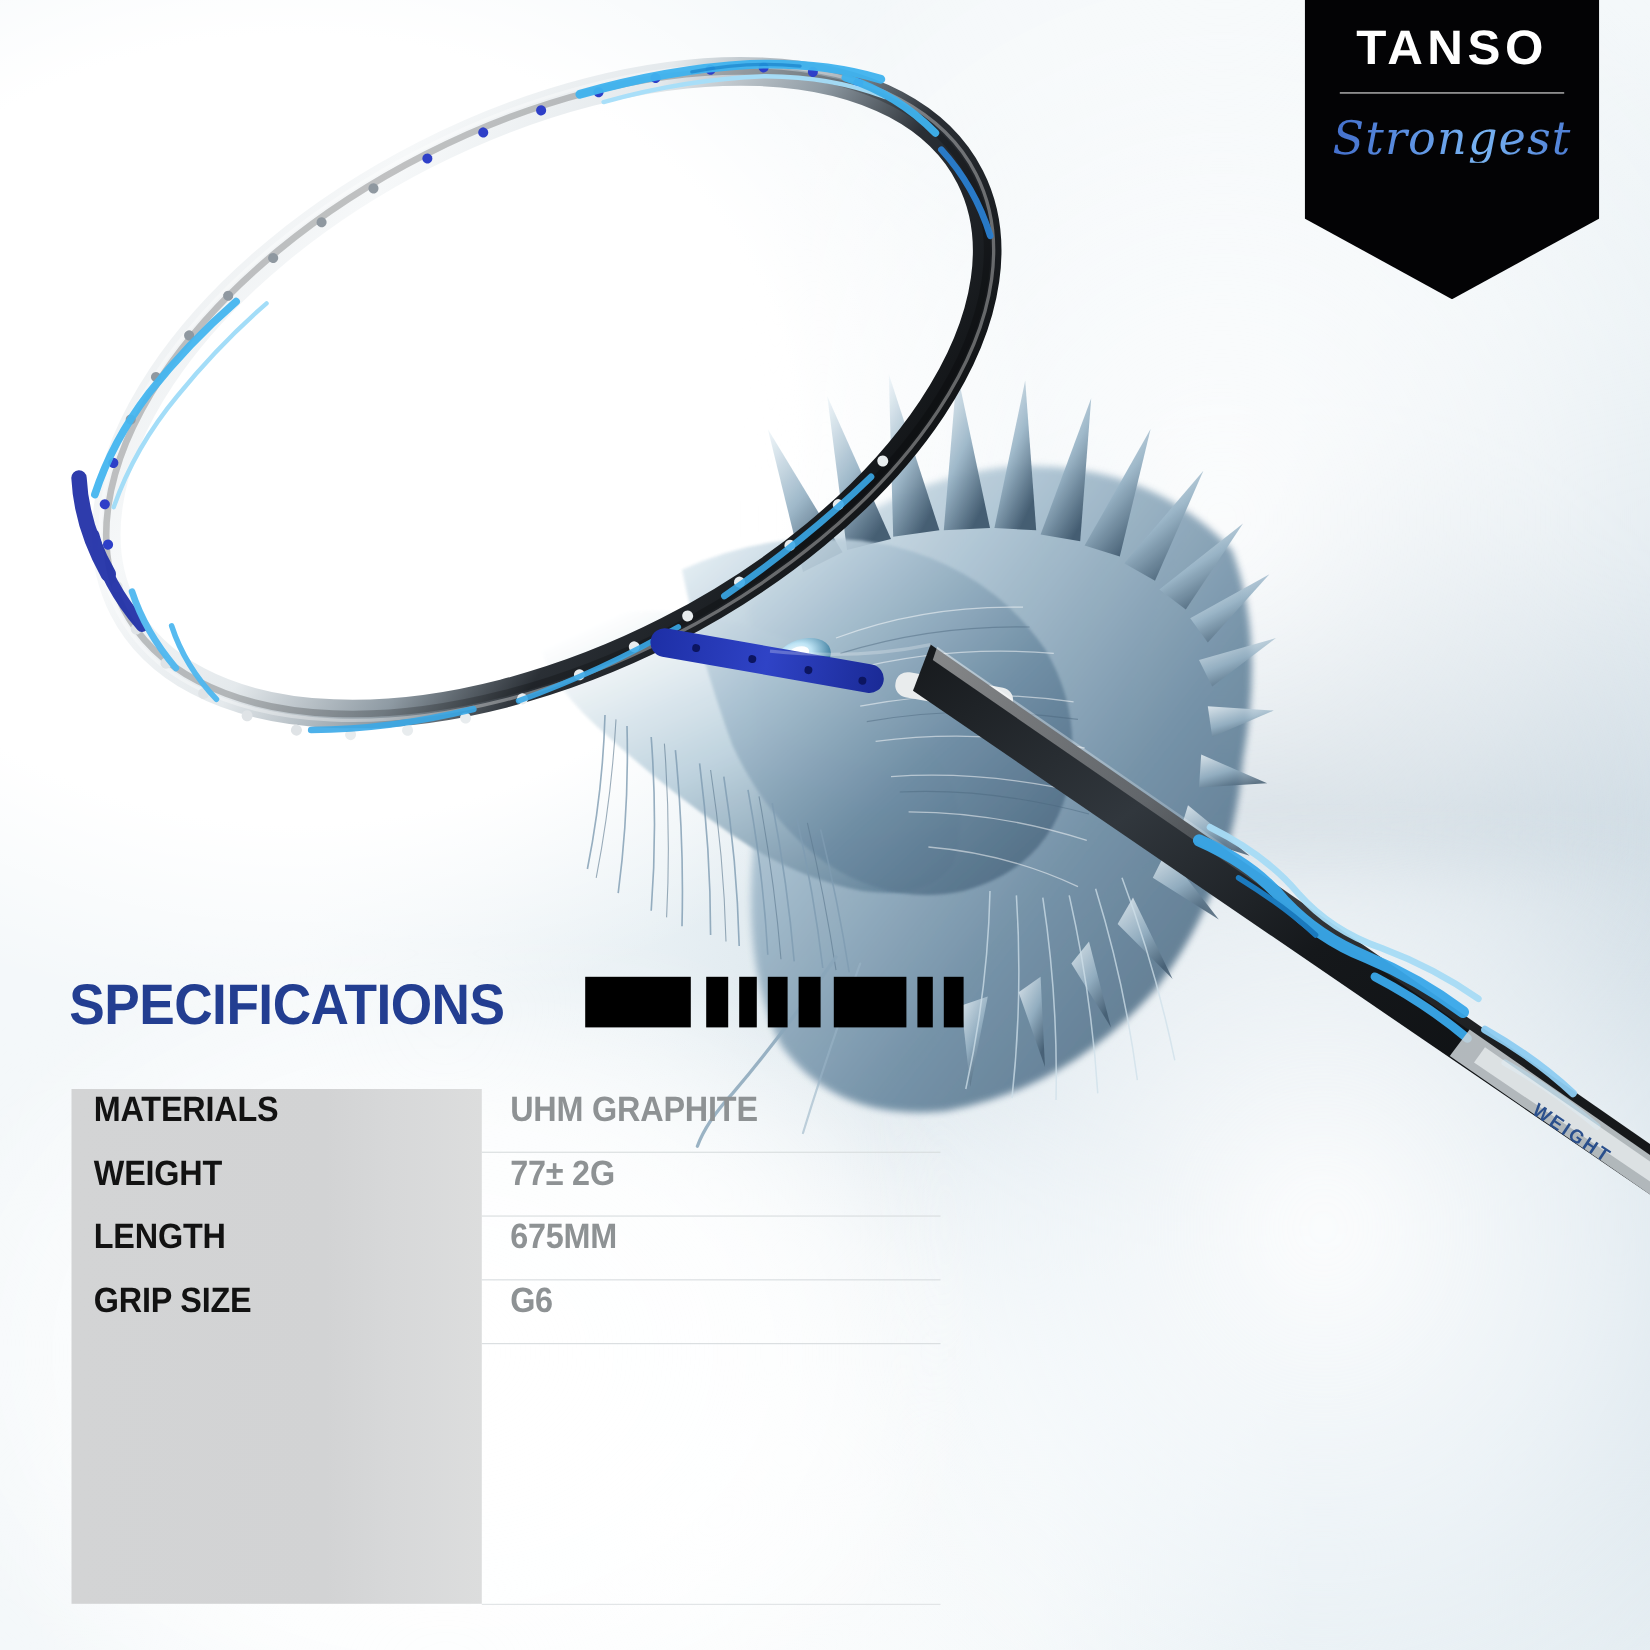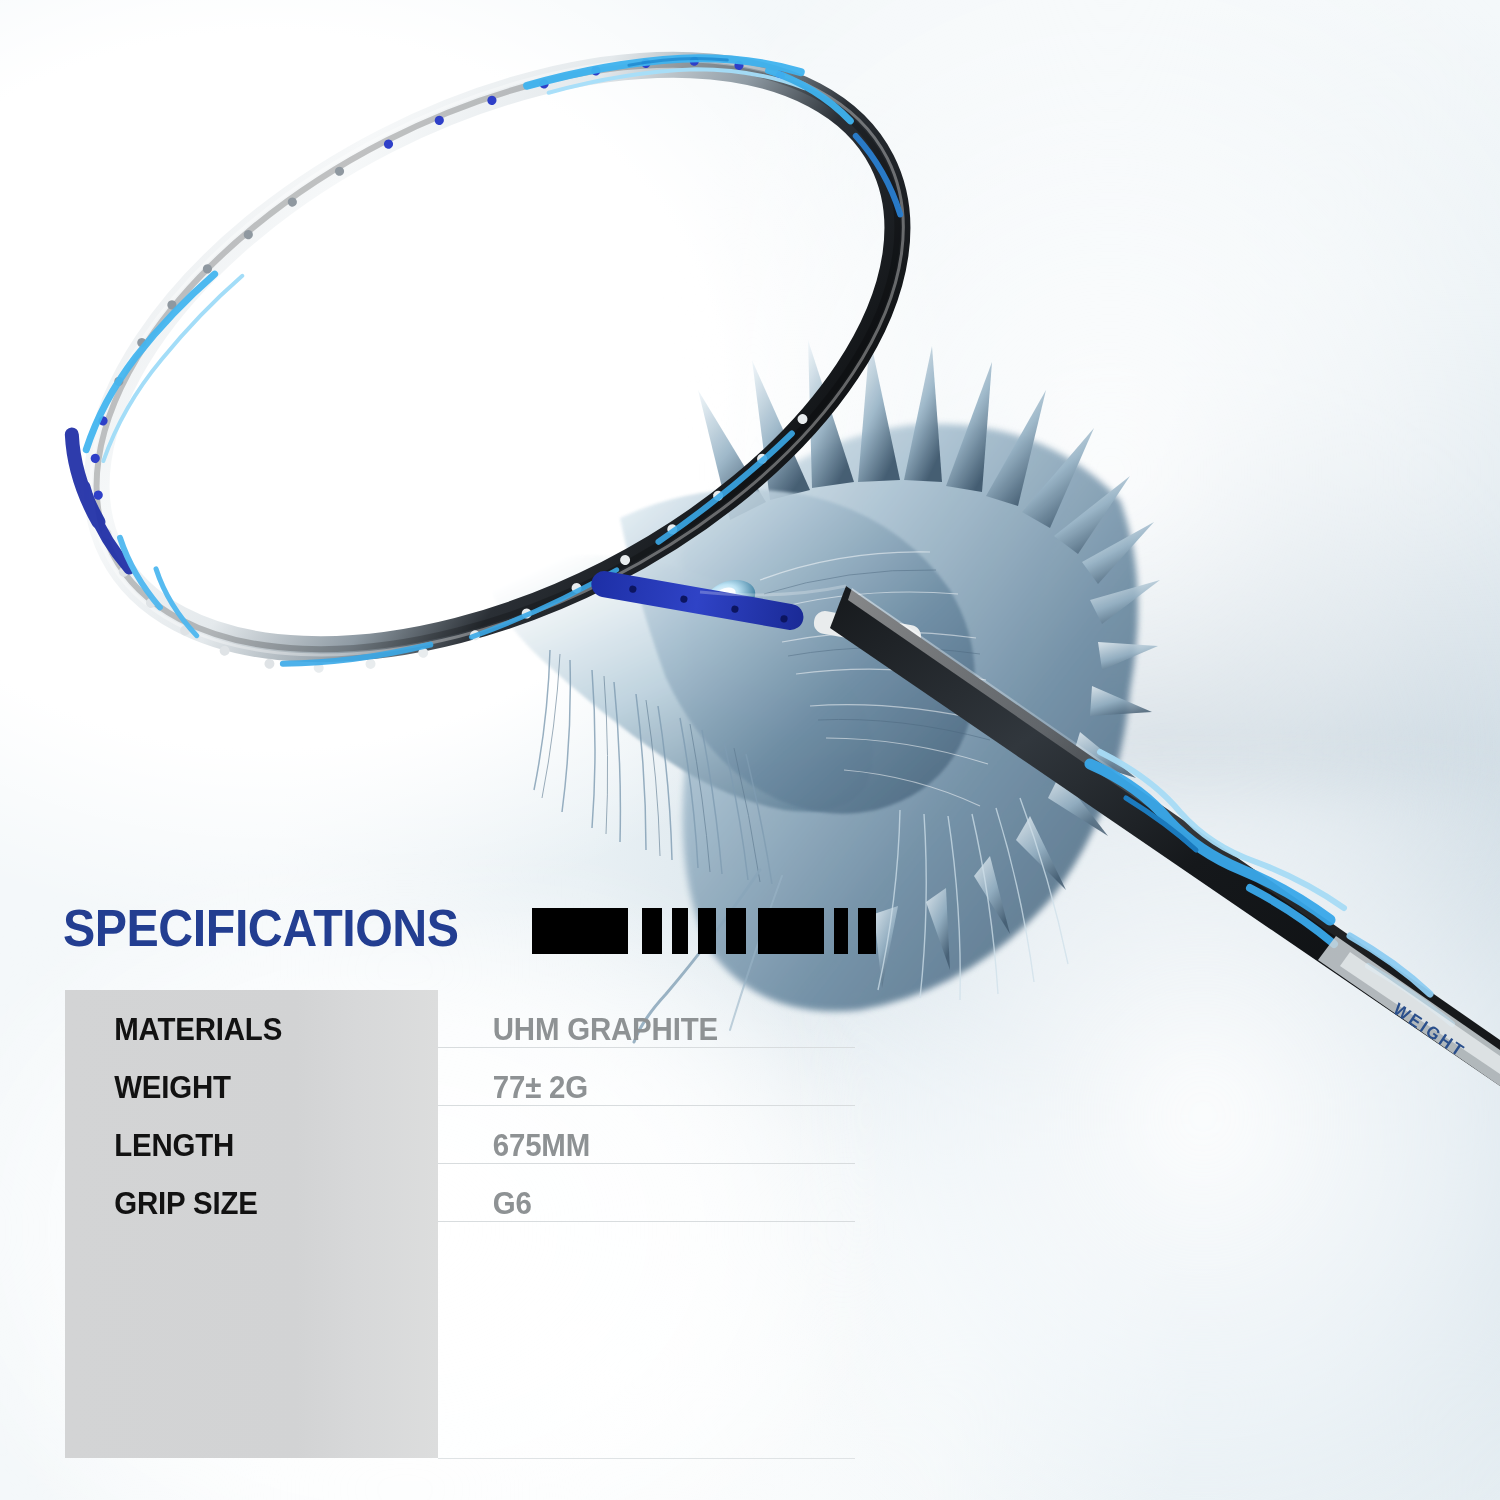--- a/index.html
+++ b/index.html
@@ -111,21 +111,21 @@
     color: transparent;
     line-height: 1.05;
   }
 
   
   .spec-header {
     position: absolute;
     left: 63px; top: 888px;
     width: 860px; height: 66px;
     display: flex;
-    align-items: flex-end;
+    align-items: flex-start;
   }
   .spec-title {
     font-family: "Liberation Sans", sans-serif;
     font-weight: bold;
     font-size: 52px;
     letter-spacing: -0.5px;
     color: #233e91;
     transform: scaleX(0.93);
     transform-origin: left center;
     white-space: nowrap;
@@ -153,23 +153,22 @@
     background: linear-gradient(90deg, #d3d4d5 0%, #d2d3d4 62%, #d7d8d9 78%, #dcdddd 100%);
   }
   .spec-rows {
     position: absolute;
     left: 0; top: 0;
     width: 790px; height: 468px;
   }
   .spec-row {
     position: relative;
     display: flex;
-    align-items: flex-end;
+    align-items: flex-start;
     height: 58px;
-    padding-left: 29px;
   }
   .spec-label {
     width: 373px;
     box-sizing: border-box;
     padding-left: 22px;
     font-family: "Liberation Sans", sans-serif;
     font-weight: bold;
     font-size: 32px;
     letter-spacing: -0.2px;
     color: #121212;
@@ -464,20 +463,25 @@
       </g>
 
       <path d="M1336 936 L1500 1050 L1500 1086 L1318 960 Z" fill="#cfd6d9" opacity="0.85"></path>
       <path d="M1350 952 L1500 1056 L1500 1074 L1340 966 Z" fill="#eef2f4" opacity="0.7"></path>
       <text x="1392" y="1012" transform="rotate(34 1392 1012)" font-family="Liberation Sans, sans-serif" font-size="17" font-weight="bold" letter-spacing="2.4" fill="#2a4f8c">WEIGHT</text>
 
       <path d="M700 592 Q780 600 846 586" fill="none" stroke="rgba(255,255,255,0.25)" stroke-width="3"></path>
     </svg>
   </div>
 
+  <div class="logo-shield">
+    <div class="logo-brand">TANSO</div>
+    <div class="logo-rule"></div>
+    <div class="logo-tag">Strongest</div>
+  </div>
 
   <div class="spec-header">
     <div class="spec-title">SPECIFICATIONS</div>
     <div class="spec-bars" id="specBars">
         <i style="width: 96px; background: rgb(0, 0, 0);"></i>
         <i style="width: 20px; background: rgb(0, 0, 0); margin-left: 14px;"></i>
         <i style="width: 16px; background: rgb(0, 0, 0); margin-left: 10px;"></i>
         <i style="width: 18px; background: rgb(0, 0, 0); margin-left: 10px;"></i>
         <i style="width: 20px; background: rgb(0, 0, 0); margin-left: 10px;"></i>
         <i style="width: 66px; background: rgb(0, 0, 0); margin-left: 12px;"></i>

